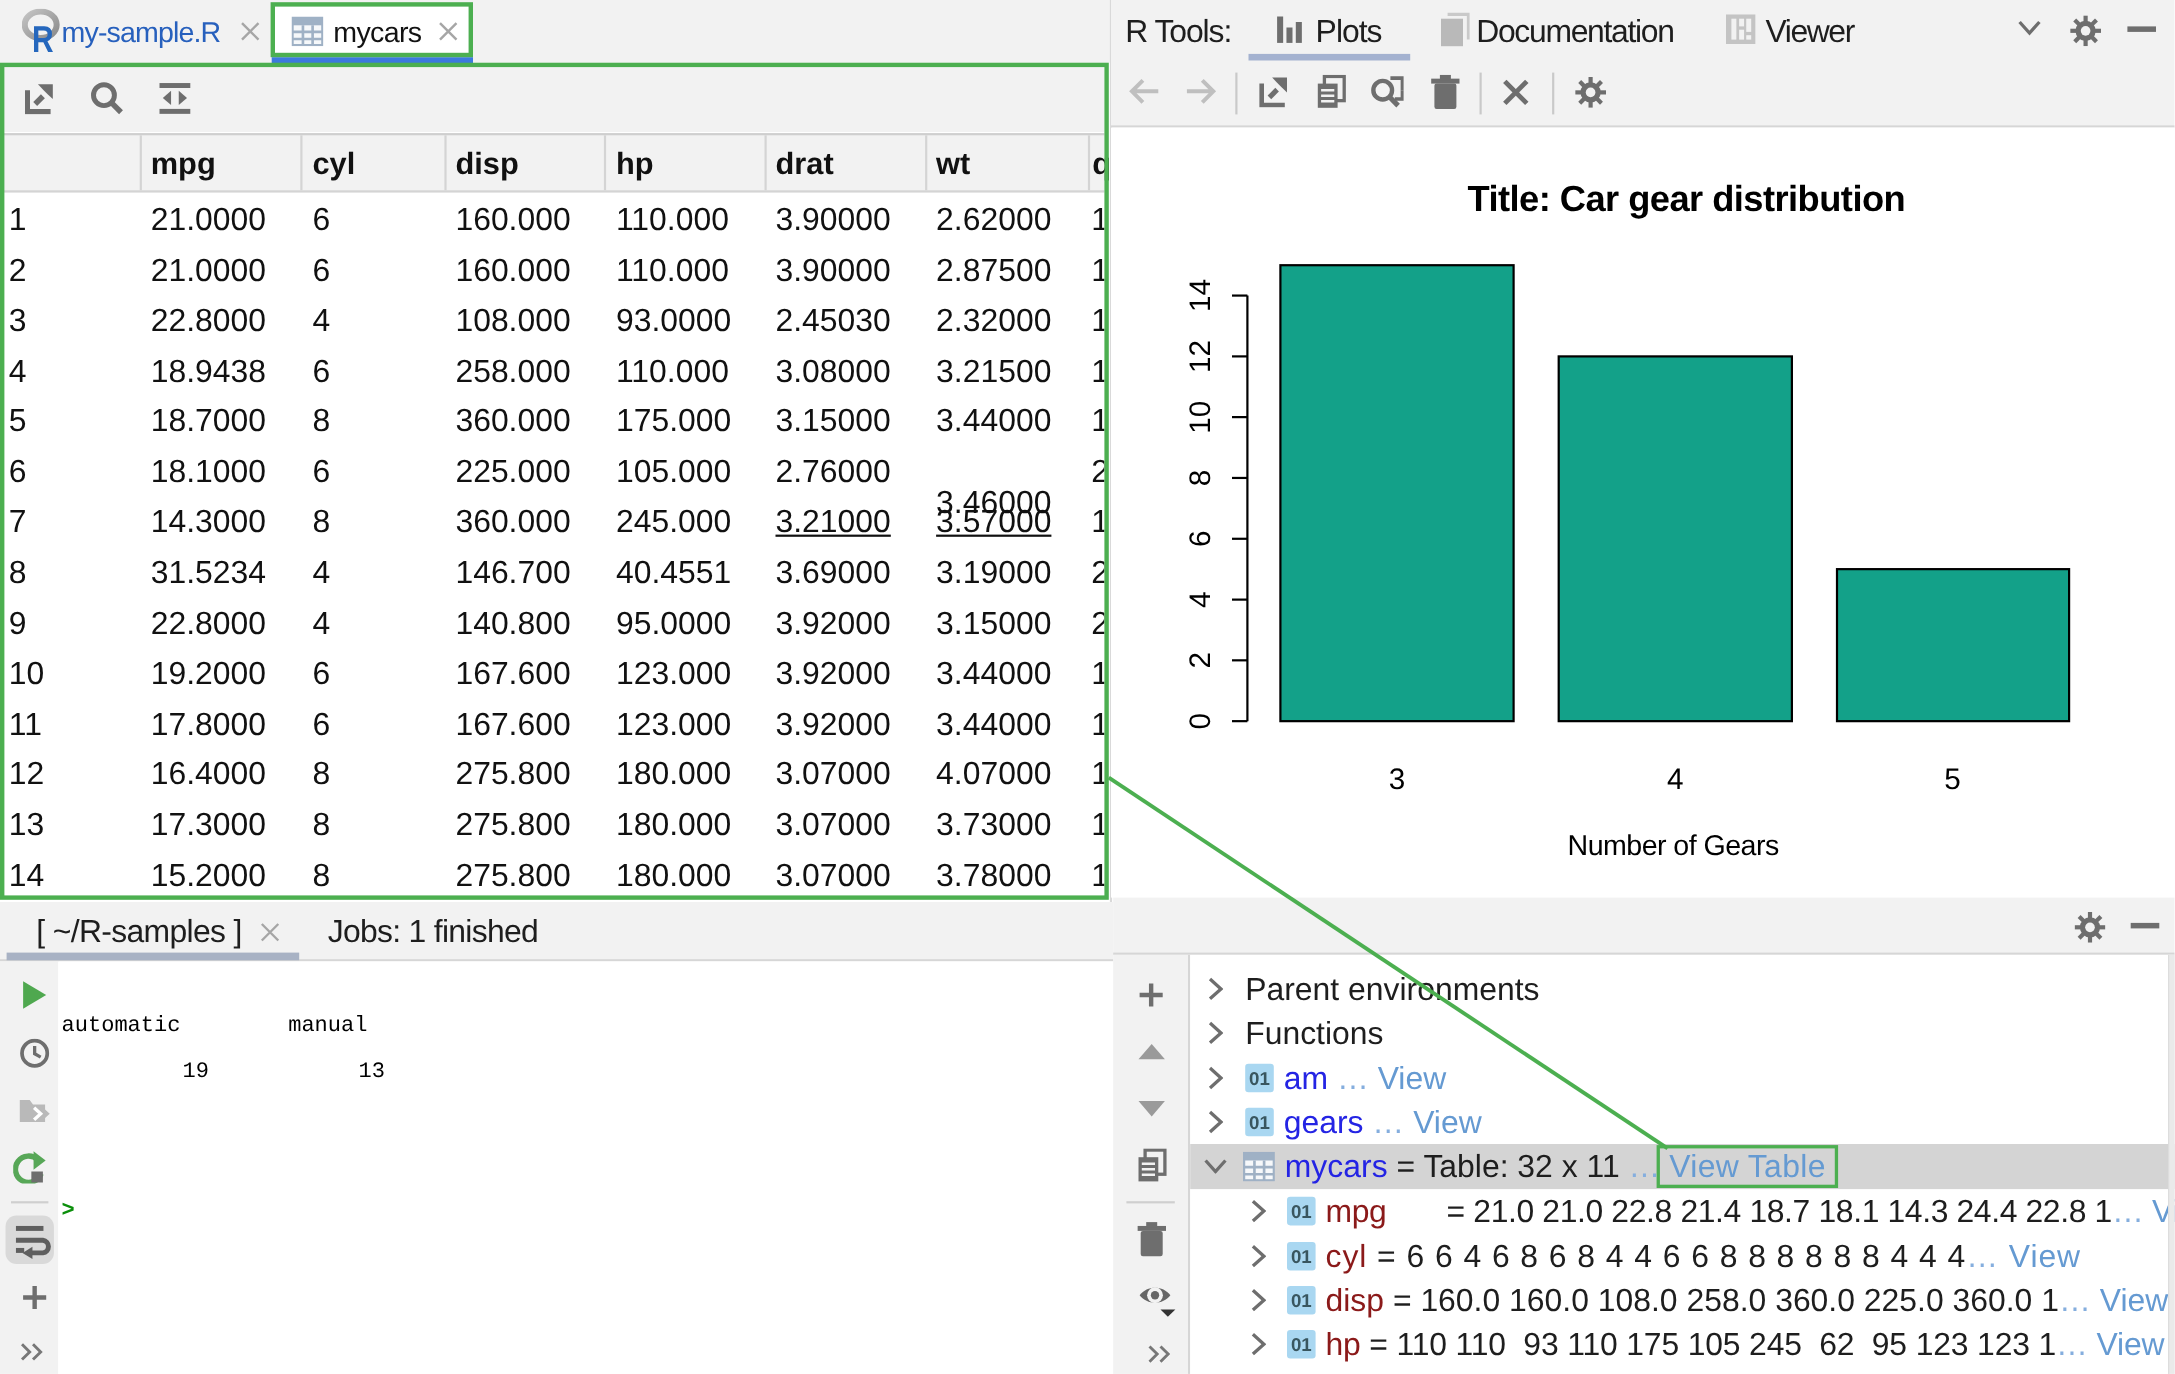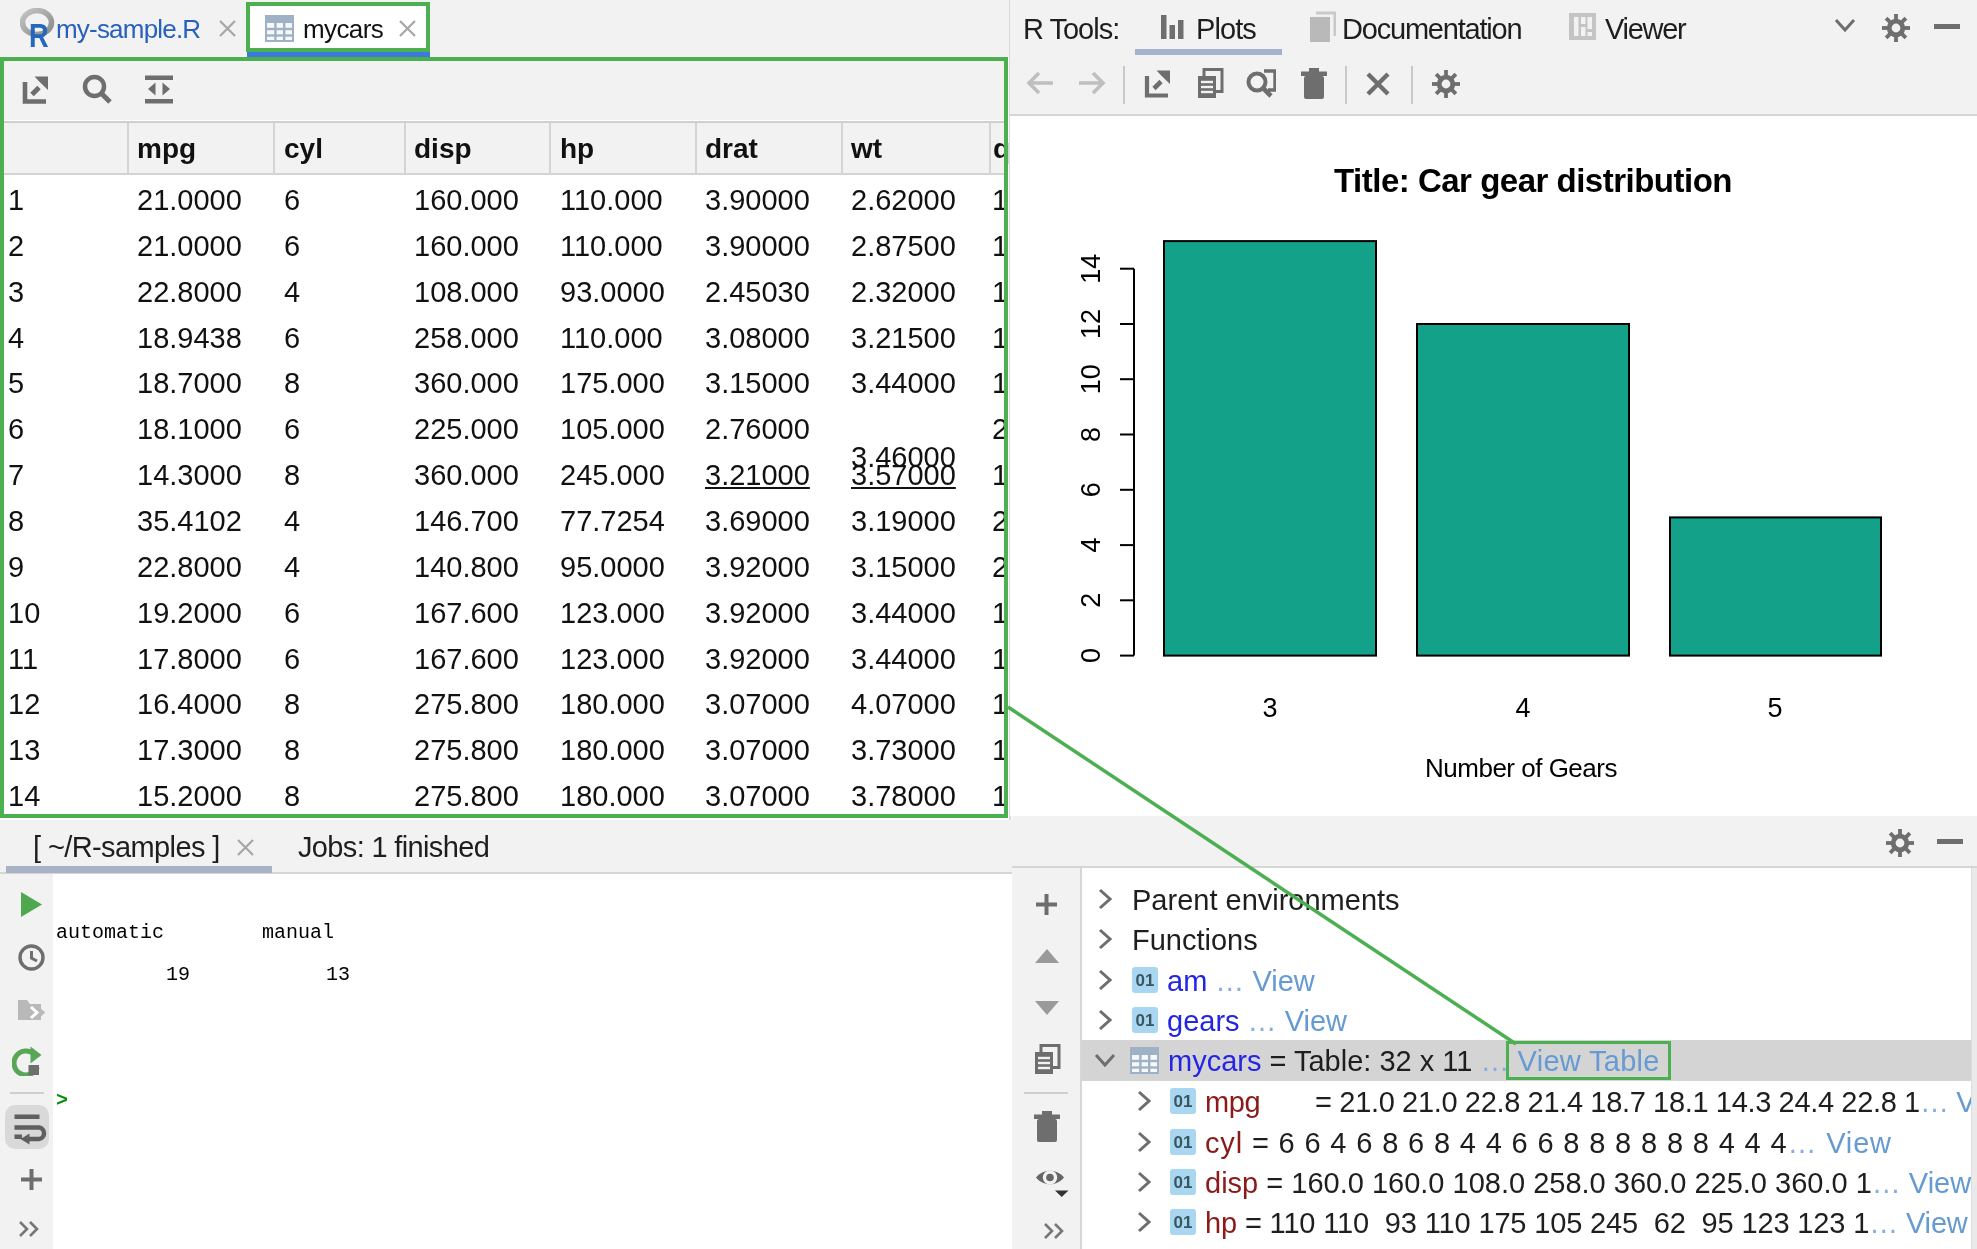--- a/index.html
+++ b/index.html
@@ -151,24 +151,24 @@
       <span class="abs" style="left:137px;">14.3000</span>
       <span class="abs" style="left:284px;">8</span>
       <span class="abs" style="left:414px;">360.000</span>
       <span class="abs" style="left:560px;">245.000</span>
       <span class="abs" style="left:705px;text-decoration:underline;">3.21000</span>
       <span class="abs" style="left:851px;text-decoration:underline;">3.57000</span>
       <span class="abs" style="left:992px;">1</span>
     </div>
 <div class="abs trow" style="top:324px;">
       <span class="abs" style="left:8px;">8</span>
-      <span class="abs" style="left:137px;">35.4102</span>
+      <span class="abs" style="left:137px;">31.5234</span>
       <span class="abs" style="left:284px;">4</span>
       <span class="abs" style="left:414px;">146.700</span>
-      <span class="abs" style="left:560px;">77.7254</span>
+      <span class="abs" style="left:560px;">40.4551</span>
       <span class="abs" style="left:705px;">3.69000</span>
       <span class="abs" style="left:851px;">3.19000</span>
       <span class="abs" style="left:992px;">2</span>
     </div>
 <div class="abs trow" style="top:370px;">
       <span class="abs" style="left:8px;">9</span>
       <span class="abs" style="left:137px;">22.8000</span>
       <span class="abs" style="left:284px;">4</span>
       <span class="abs" style="left:414px;">140.800</span>
       <span class="abs" style="left:560px;">95.0000</span>

